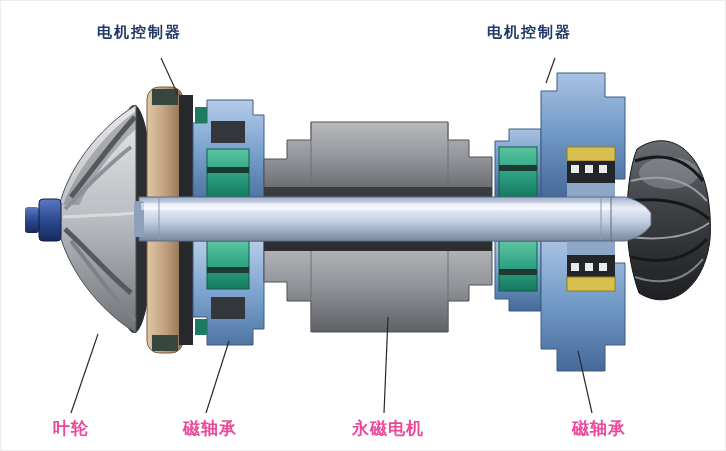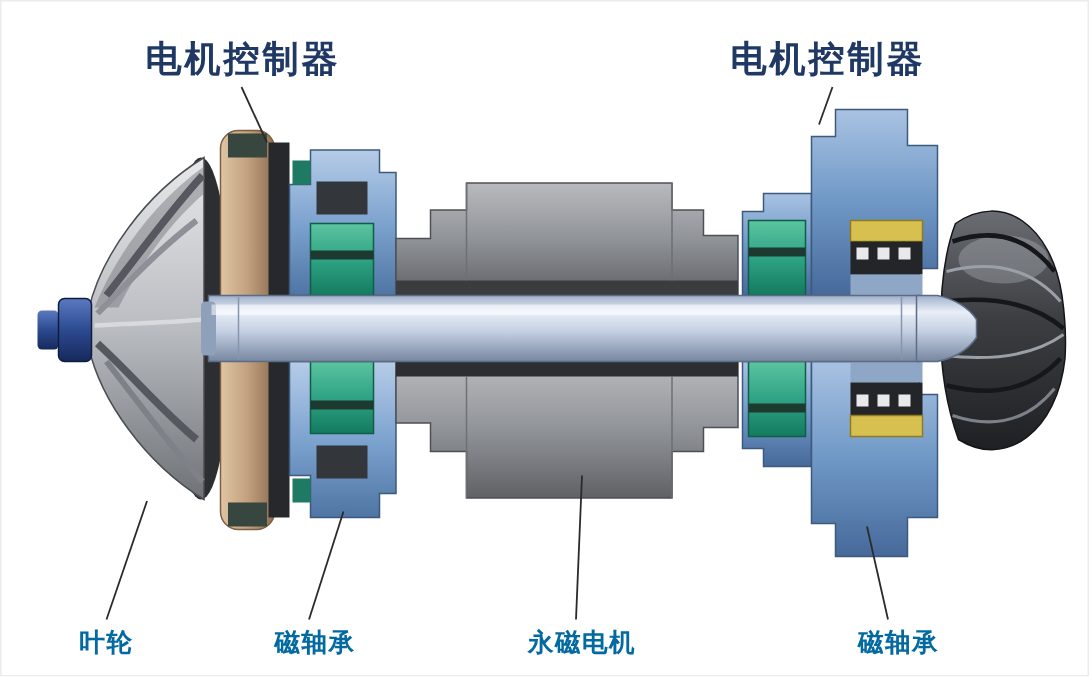--- a/index.html
+++ b/index.html
@@ -7,32 +7,32 @@
     position:relative;
     width:726px;height:451px;
     background:#ffffff;
     overflow:hidden;
     font-family:"DejaVu Sans","Liberation Sans",sans-serif;
     border:1px solid #ececec;
     box-sizing:border-box;
   }
   .title-label{
     position:absolute;
-    font-size:24px;
+    font-size:15px;
     font-weight:700;
     color:#1f3864;
     letter-spacing:2px;
     white-space:nowrap;
     font-family:Liberation Serif, serif;
   }
   .callout-label{
     position:absolute;
     font-size:17px;
     font-weight:600;
-    color:#0369a1;
+    color:#ec4899;
     letter-spacing:1px;
     white-space:nowrap;
   }
   #machine-svg{position:absolute;left:0;top:0;}
 </style>
 </head>
 <body>
 
 <div id="canvas">
 

